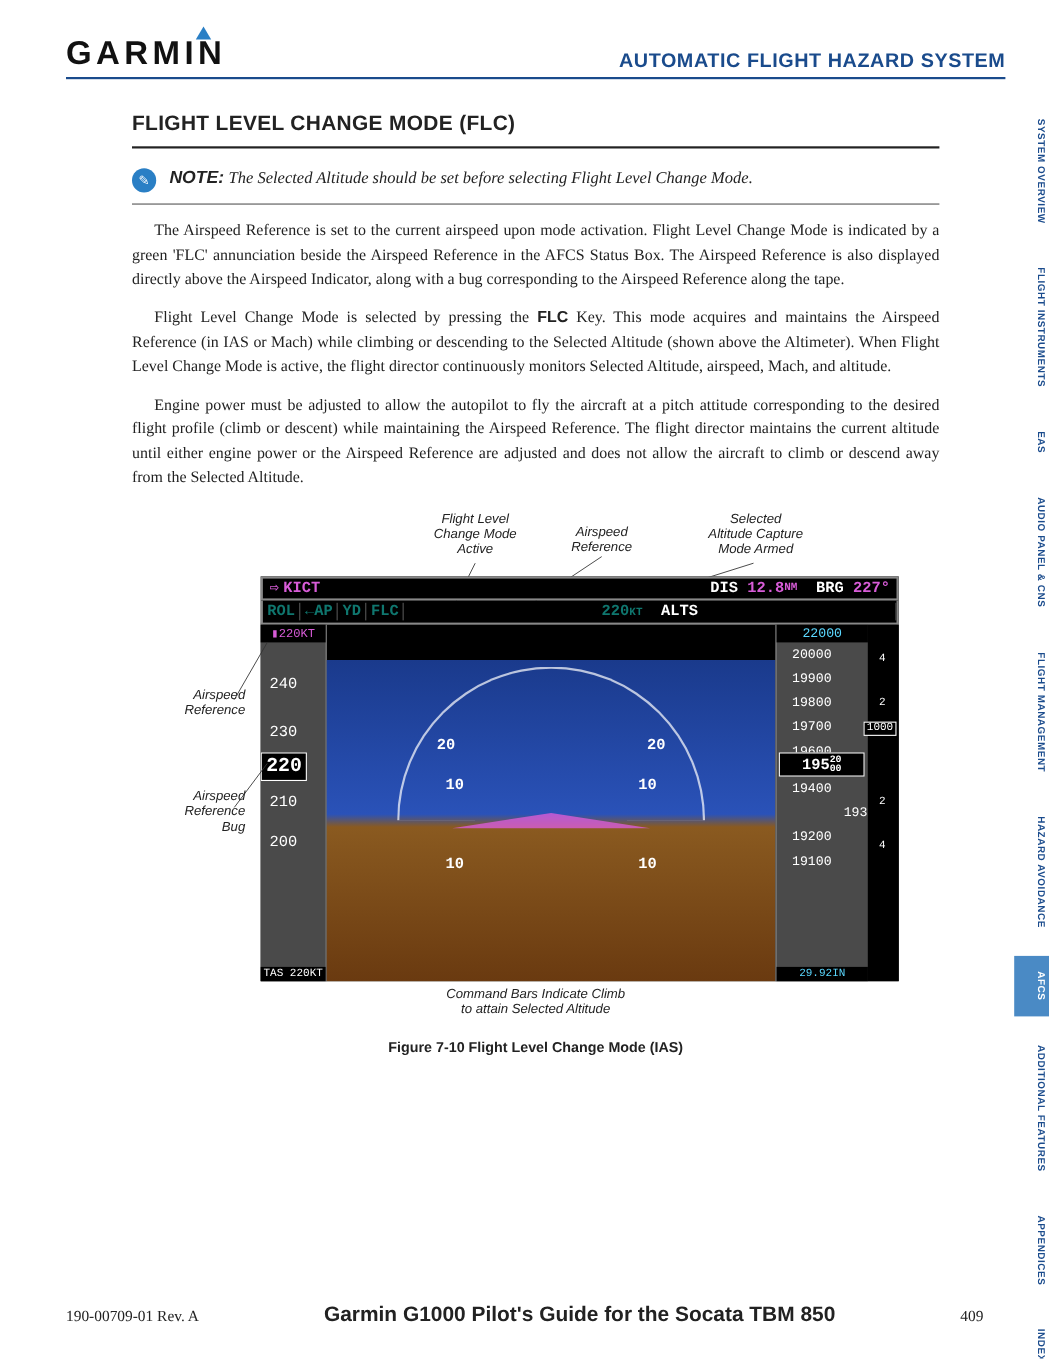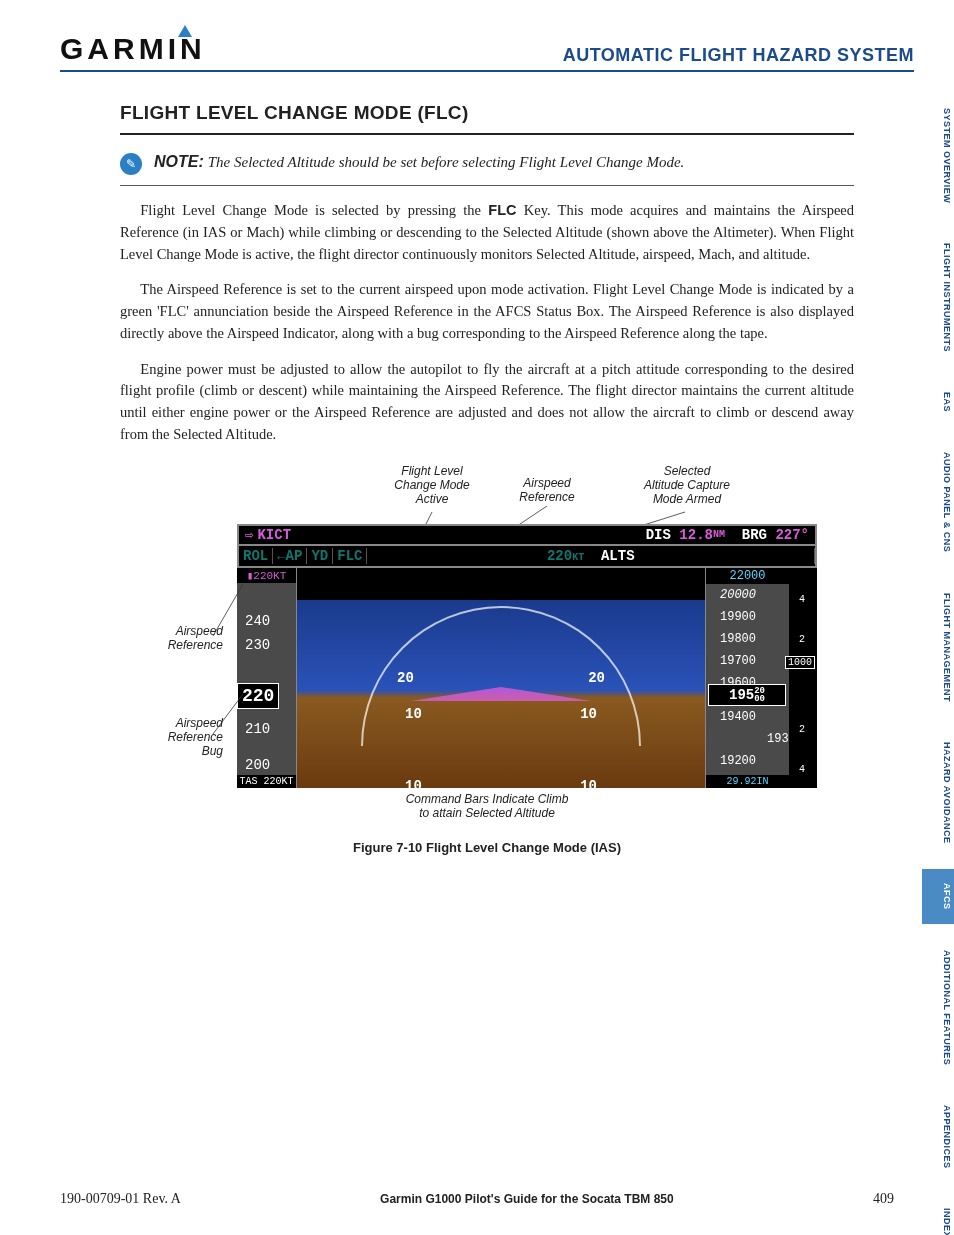--- a/index.html
+++ b/index.html
@@ -117,21 +117,21 @@
     align-items: center;
     font-family: 'Courier New', monospace;
     font-size: 14px;
     font-weight: 700;
   }
   .mode-bar .seg { padding: 0 4px; border-right: 1px solid #555; }
   .grn { color: #0f766e; }
   .wht { color: #fff; }
   .instrument-row {
     display: flex;
-    height: 220px;
+    height: 324px;
     background: #000;
   }
   .tape {
     width: 60px;
     background: #4a4a4a;
     position: relative;
     font-family: 'Courier New', monospace;
     color: #fff;
     font-size: 13px;
     border-right: 1px solid #888;
@@ -279,21 +279,21 @@
     bottom: 28px;
     left: 60px; right: 60px;
     display: flex;
     justify-content: space-between;
     align-items: baseline;
     font-size: 14px;
   }
   .footer-center {
     font-family: Arial, sans-serif;
     font-weight: 700;
-    font-size: 12px;
+    font-size: 19px;
   }
   .line { stroke: #333; stroke-width: 0.8; fill: none; }
 </style>
 </head>
 <body>
 
 <div class="page">
   <div class="header-row">
     <div class="garmin-logo">
       <span>GARMIN</span><span class="garmin-tri"></span>
@@ -305,24 +305,24 @@
     <div class="section-title">FLIGHT LEVEL CHANGE MODE (FLC)</div>
 
     <div class="note-row">
       <div class="note-icon">✎</div>
       <div>
         <span class="note-label">NOTE:</span>
         <span class="note-text">The Selected Altitude should be set before selecting Flight Level Change Mode.</span>
       </div>
     </div>
 
+    <p class="body-p">The Airspeed Reference is set to the current airspeed upon mode activation.  Flight Level Change Mode is indicated by a green 'FLC' annunciation beside the Airspeed Reference in the AFCS Status Box.  The Airspeed Reference is also displayed directly above the Airspeed Indicator, along with a bug corresponding to the Airspeed Reference along the tape.</p>
     <p class="body-p">
       <span>Flight Level Change Mode is selected by pressing the </span><b>FLC</b><span> Key.  This mode acquires and maintains the Airspeed Reference (in IAS or Mach) while climbing or descending to the Selected Altitude (shown above the Altimeter).  When Flight Level Change Mode is active, the flight director continuously monitors Selected Altitude, airspeed, Mach, and altitude.</span>
     </p>
-    <p class="body-p">The Airspeed Reference is set to the current airspeed upon mode activation.  Flight Level Change Mode is indicated by a green 'FLC' annunciation beside the Airspeed Reference in the AFCS Status Box.  The Airspeed Reference is also displayed directly above the Airspeed Indicator, along with a bug corresponding to the Airspeed Reference along the tape.</p>
     <p class="body-p">Engine power must be adjusted to allow the autopilot to fly the aircraft at a pitch attitude corresponding to the desired flight profile (climb or descent) while maintaining the Airspeed Reference.  The flight director maintains the current altitude until either engine power or the Airspeed Reference are adjusted and does not allow the aircraft to climb or descend away from the Selected Altitude.</p>
 
     <div class="figure-wrap">
       <div style="position:relative; height:60px;">
         <div style="position:absolute; left:250px; top:0; width:110px; font-family:Arial; font-style:italic; font-size:12px; text-align:center;"><span style="white-space:pre-line;">Flight Level
 Change Mode
 Active</span></div>
         <div style="position:absolute; left:380px; top:12px; width:80px; font-family:Arial; font-style:italic; font-size:12px; text-align:center;"><span style="white-space:pre-line;">Airspeed
 Reference</span></div>
         <div style="position:absolute; left:500px; top:0; width:120px; font-family:Arial; font-style:italic; font-size:12px; text-align:center;"><span style="white-space:pre-line;">Selected
@@ -365,41 +365,41 @@
             <span class="seg" style="flex:1; text-align:center;">
               <span class="grn">220</span><span class="grn" style="font-size:10px;">KT</span>&nbsp;
               <span class="wht">ALTS</span>
             </span>
           </div>
           <div class="instrument-row">
             <div class="tape">
               <div class="tape-top"><span style="color:#d85cd8;">▮</span><span>220KT</span></div>
               <div class="tape-scale">
                 <div class="tape-num" style="top:30px;">240</div>
-                <div class="tape-num" style="top:54px;">230</div>
+                <div class="tape-num" style="top:74px;">230</div>
                 <div class="tape-num" style="top:138px;">210</div>
                 <div class="tape-num" style="top:174px;">200</div>
                 <div class="speed-box">220</div>
               </div>
               <div class="tape-bot tas-bot">TAS 220KT</div>
             </div>
             <div class="adi">
               <div class="adi-arc"></div>
               <div class="adi-num" style="top:70px; left:100px;">20</div>
               <div class="adi-num" style="top:70px; right:100px;">20</div>
               <div class="adi-num" style="top:106px; left:108px;">10</div>
               <div class="adi-num" style="top:106px; right:108px;">10</div>
               <div class="adi-num" style="top:178px; left:108px;">10</div>
               <div class="adi-num" style="top:178px; right:108px;">10</div>
               <div class="cmd-bars"></div>
             </div>
             <div class="alt-tape">
               <div class="alt-top">22000</div>
               <div class="alt-scale">
-                <div class="alt-num" style="top:4px;font-style:italic;">20000</div>
+                <div class="alt-num" style="top:4px;">20000</div>
                 <div class="alt-num" style="top:26px;">19900</div>
                 <div class="alt-num" style="top:48px;">19800</div>
                 <div class="alt-num" style="top:70px;">19700</div>
                 <div class="alt-num" style="top:92px;">19600</div>
                 <div class="alt-num" style="top:126px;">19400</div>
                 <div class="alt-num" style="top:148px;margin-left:47px;">19300</div>
                 <div class="alt-num" style="top:170px;">19200</div>
                 <div class="alt-num" style="top:192px;">19100</div>
                 <div class="alt-box">
                   <span>195</span><span style="font-size:9px; display:inline-block; line-height:8px; vertical-align:middle; white-space:pre-line;">20

